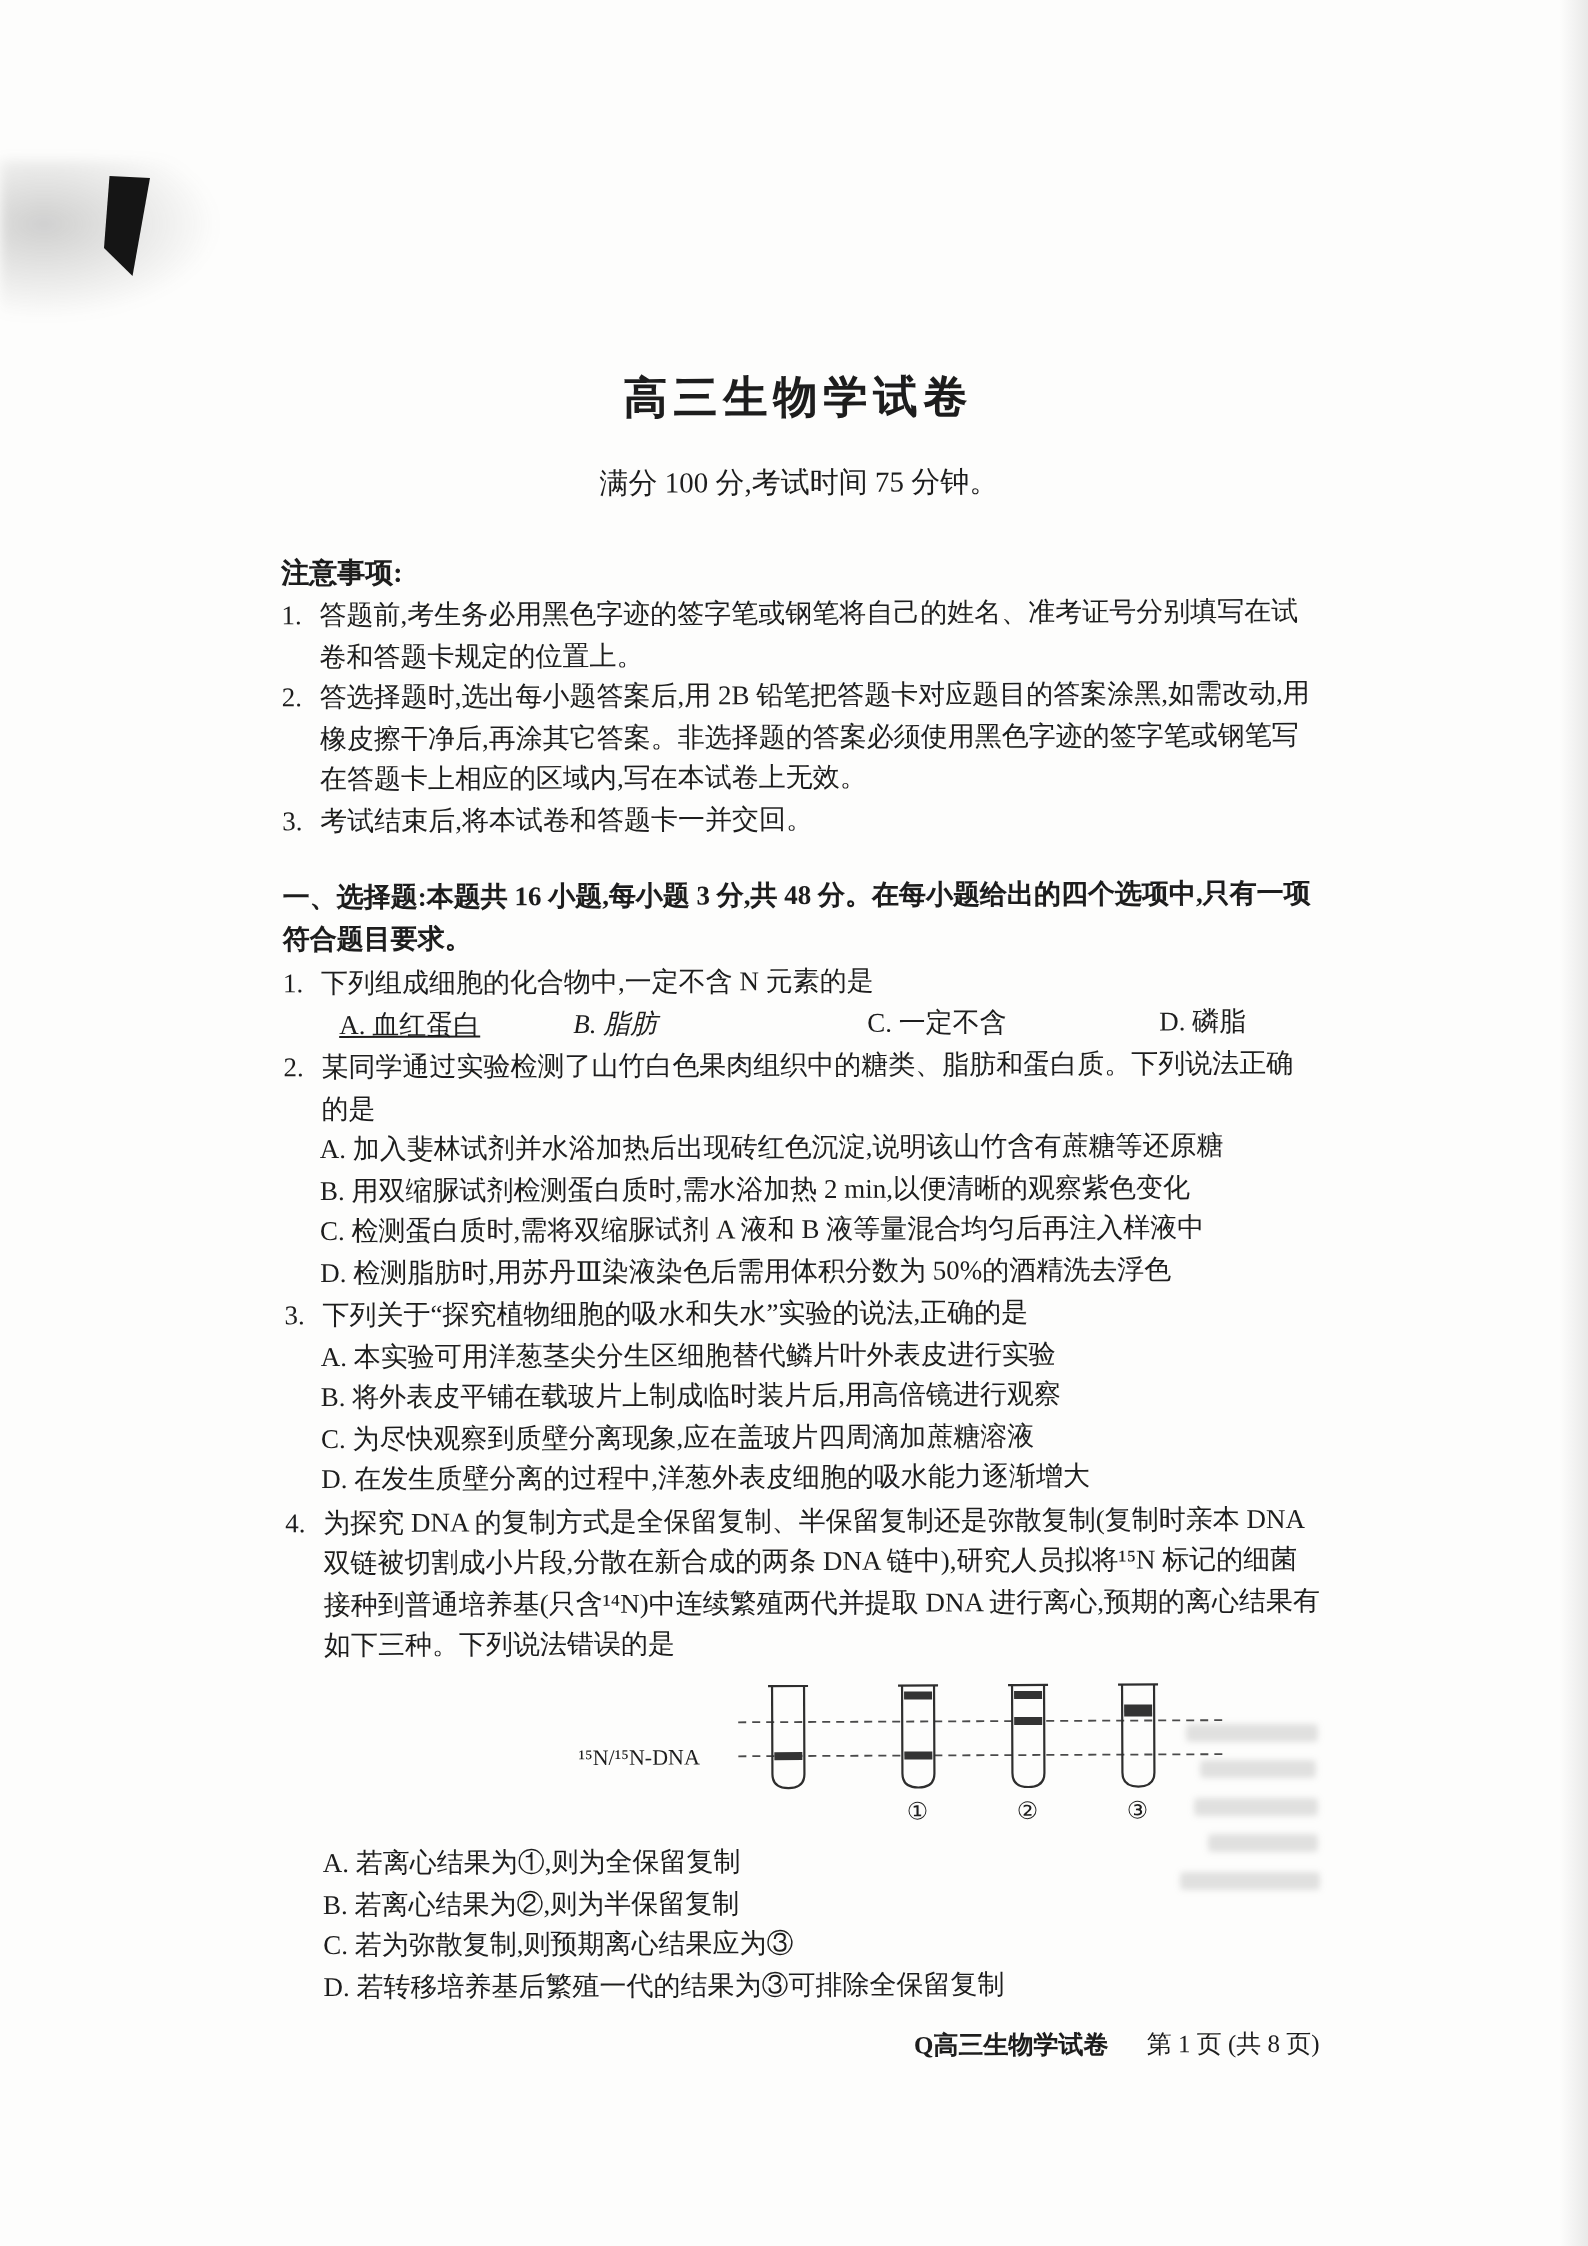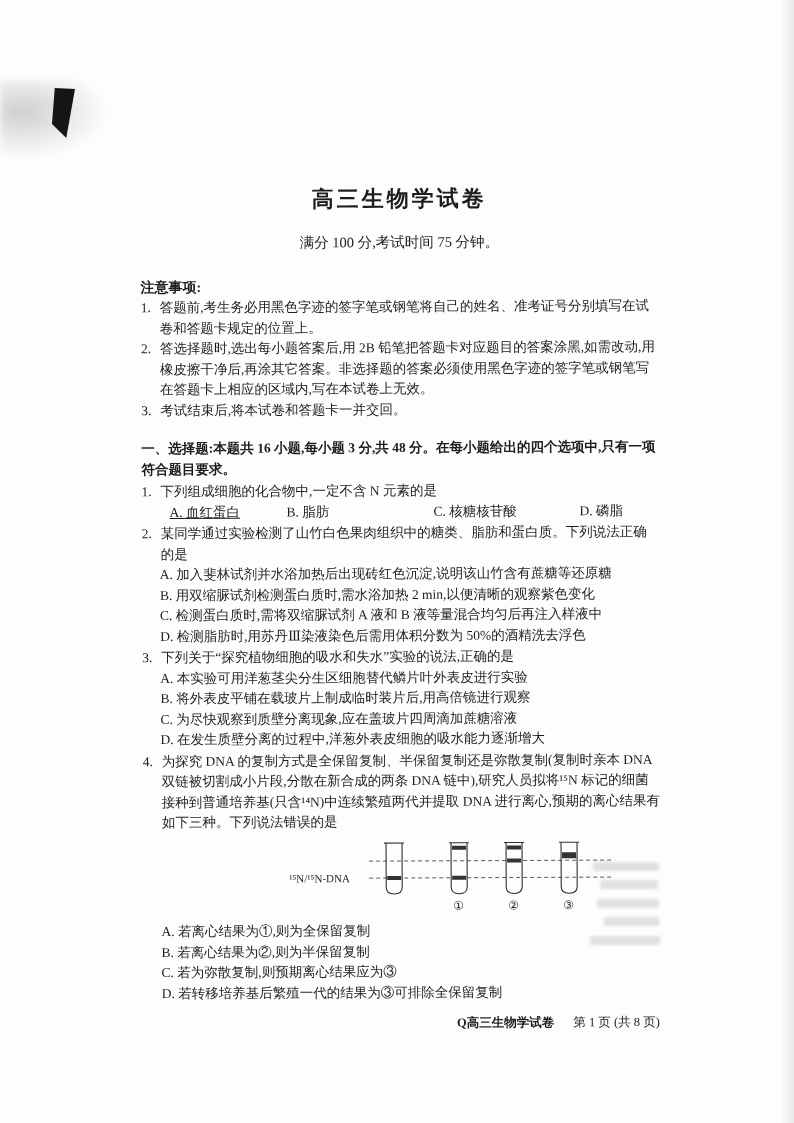--- a/index.html
+++ b/index.html
@@ -45,21 +45,21 @@
   .note { display:flex; }
   .note-num { width:19px; flex:none; }
   .note-text { flex:1; }
   .section-header { font-weight:bold; margin-top:18px; margin-bottom:2px; }
   .question { margin-top:1px; }
   .q-stem { display:flex; }
   .q-num { width:19px; flex:none; }
   .q-text { flex:1; }
   .q1-options { display:flex; padding-left:28px; }
   .q1-options .opt-a { width:117px;text-decoration:underline; }
-  .q1-options .opt-b { width:147px; }
+  .q1-options .opt-b { width:147px;font-style:italic; }
   .q1-options .opt-c { width:146px; }
   .option { padding-left:38px; text-indent:-20px; }
   .diagram-wrap { margin:4px 0 2px 146px; }
   .diagram-svg .tube { fill:none; stroke:#2e2e2e; stroke-width:1.1; }
   .diagram-svg .band { fill:#333; }
   .diagram-svg .dash { stroke:#4a4a4a; stroke-width:0.9; stroke-dasharray:4 3; }
   .diagram-svg text { fill:#1d1d1d; font-family:"Liberation Serif","DejaVu Serif",serif; }
   .footer { margin-top:10px; text-align:right; font-size:12.5px; padding-right:2px; }
   .footer-brand { font-weight:bold; }
   .footer-page { margin-left:16px; }
@@ -101,21 +101,21 @@
   <div class="section-header">一、选择题:本题共 16 小题,每小题 3 分,共 48 分。在每小题给出的四个选项中,只有一项符合题目要求。</div>
 
   <div class="question">
     <div class="q-stem">
       <span class="q-num">1.</span>
       <span class="q-text">下列组成细胞的化合物中,一定不含 N 元素的是</span>
     </div>
     <div class="q1-options">
       <span class="opt-a">A. 血红蛋白</span>
       <span class="opt-b">B. 脂肪</span>
-      <span class="opt-c">C. 核糖核苷酸</span>
+      <span class="opt-c">C. 一定不含</span>
       <span class="opt-d">D. 磷脂</span>
     </div>
   </div>
 
   <div class="question">
     <div class="q-stem">
       <span class="q-num">2.</span>
       <span class="q-text">某同学通过实验检测了山竹白色果肉组织中的糖类、脂肪和蛋白质。下列说法正确的是</span>
     </div>
     <div class="option">A. 加入斐林试剂并水浴加热后出现砖红色沉淀,说明该山竹含有蔗糖等还原糖</div>

